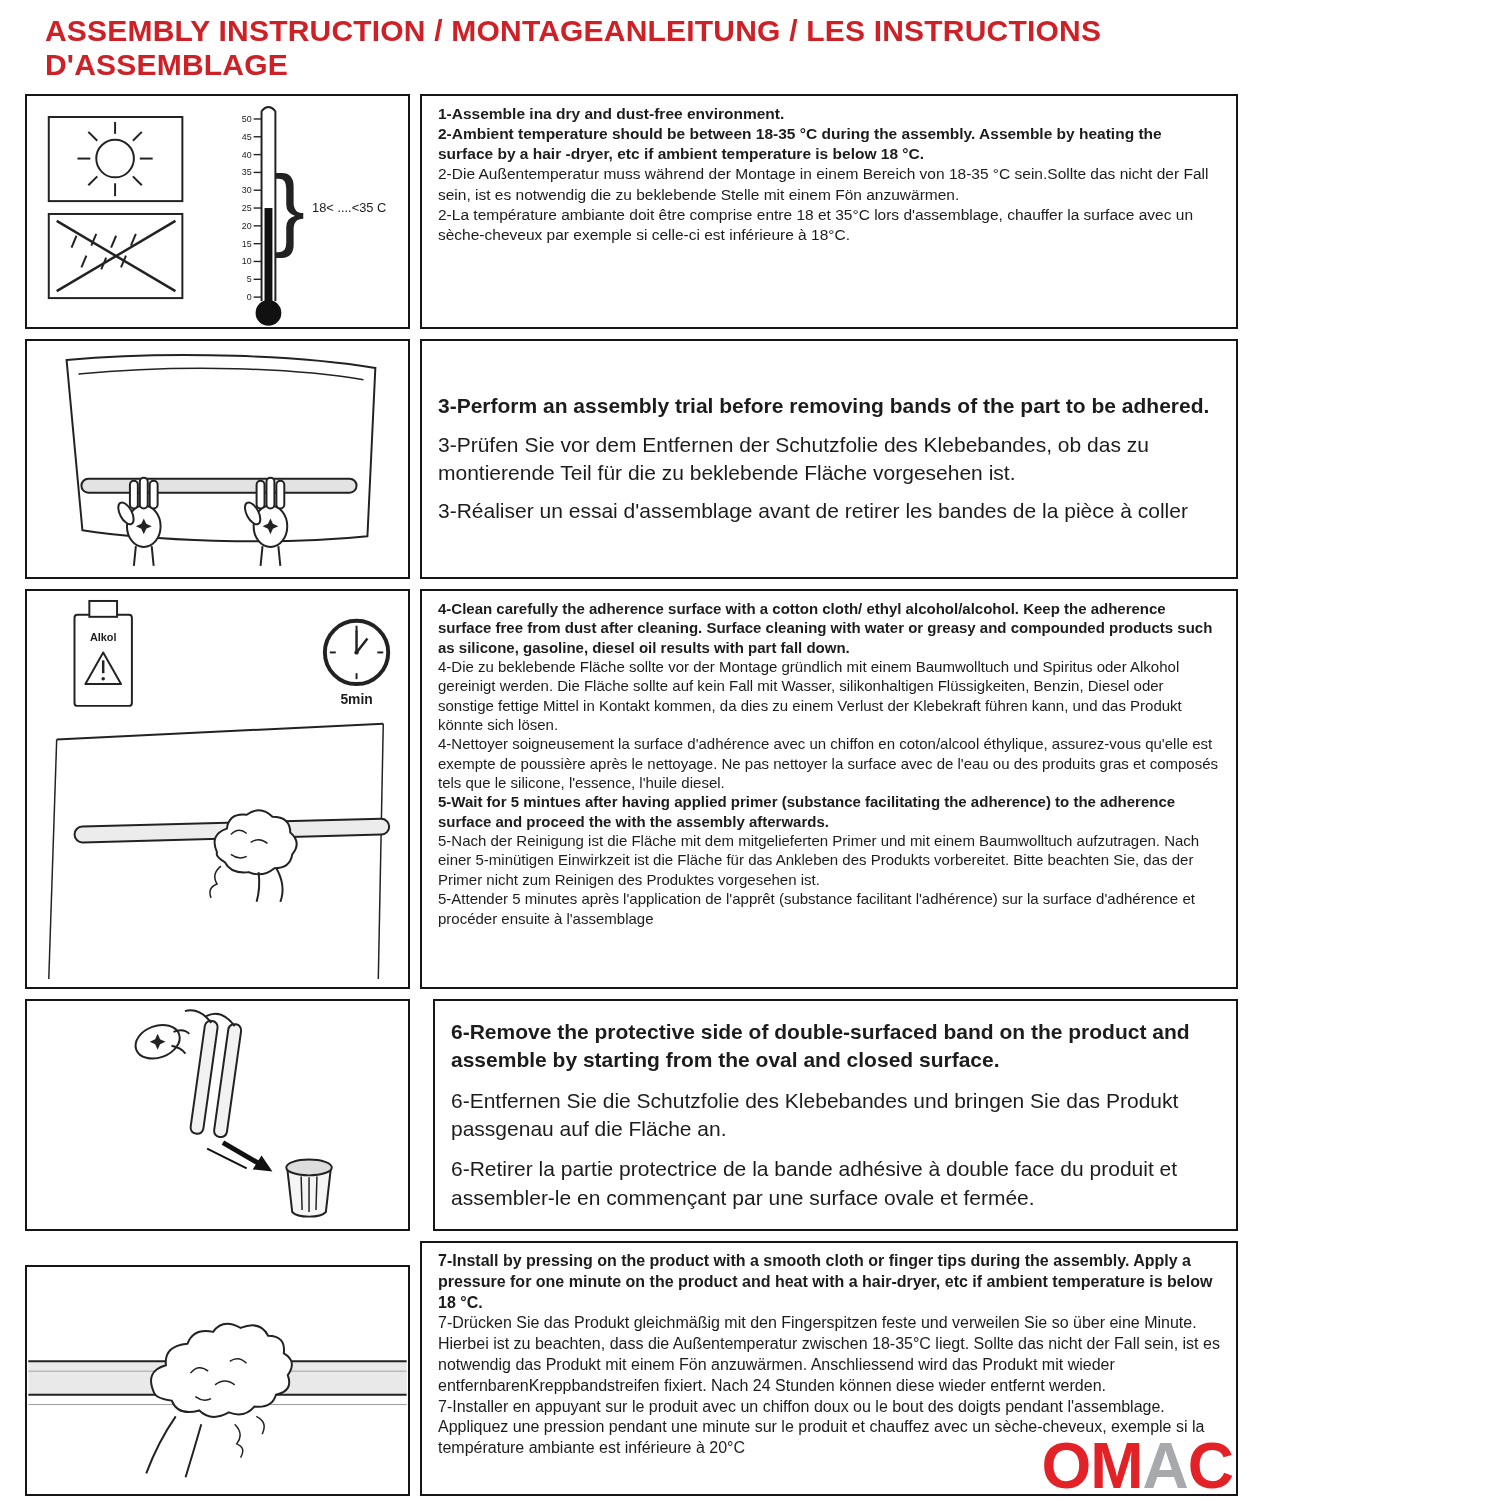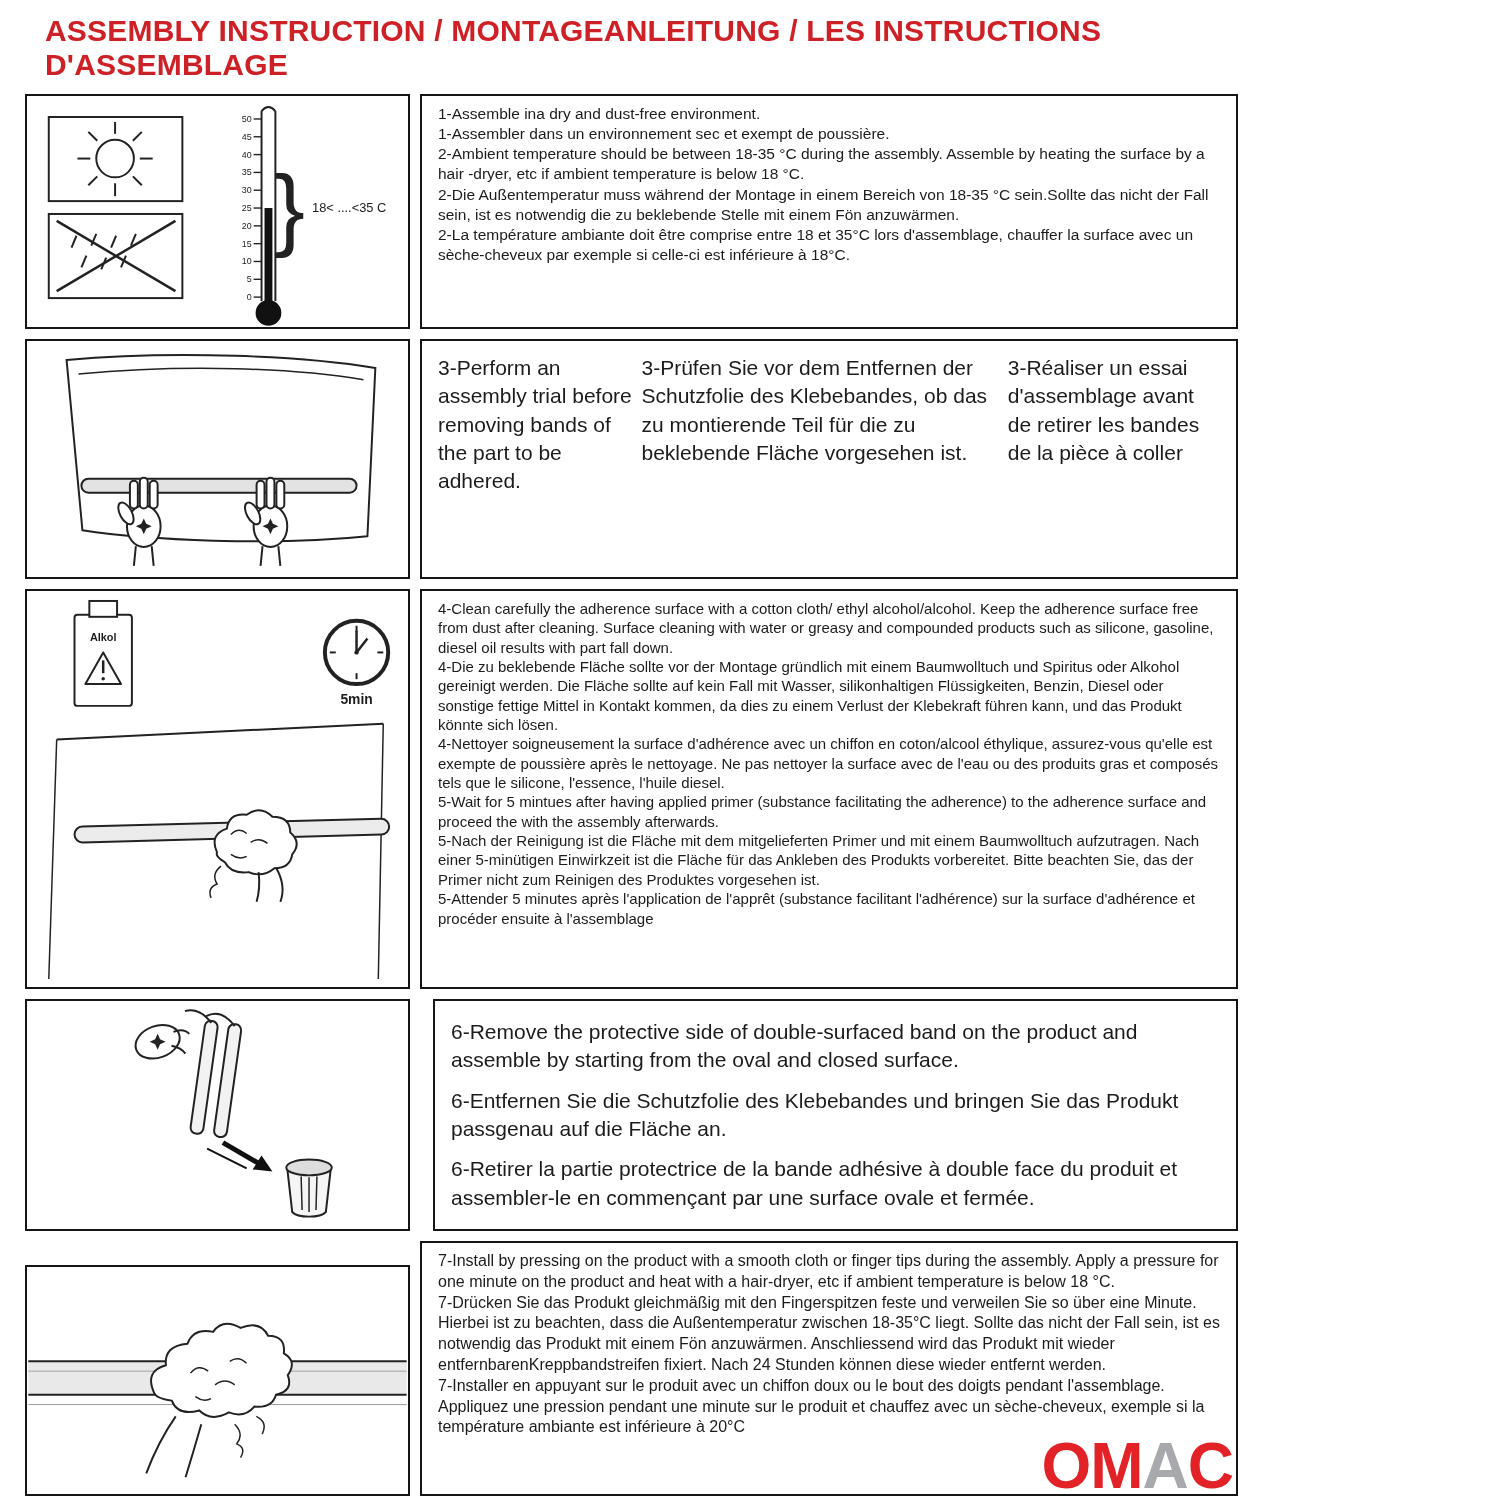--- a/index.html
+++ b/index.html
@@ -4,24 +4,24 @@
 <style>
   html,body{margin:0;padding:0;}
   body{background:#ffffff;font-family:"Liberation Sans","DejaVu Sans",sans-serif;color:#1c1c1c;}
   .page{position:relative;width:1263px;height:1500px;background:#fff;overflow:hidden;}
   .page-title{margin:14px 25px 12px 45px;font-size:30px;font-weight:800;color:#ce2127;letter-spacing:.2px;}
   .row{display:flex;gap:10px;margin:0 25px 10px 25px;}
   .figbox{flex:0 0 385px;width:385px;border:2px solid #161616;background:#fff;box-sizing:border-box;text-align:right;}
   .figbox svg{display:block;width:100%;height:100%;}
   .textbox{flex:1;border:2px solid #161616;background:#fff;box-sizing:border-box;padding:8px 16px;}
   .row p{margin:0;}
-  .b{font-weight:normal;}
+  .b{font-weight:bold;}
   .gap{margin-top:18px;}
   .r1{height:235px;} .r1 .textbox{font-size:15.5px;line-height:1.3;}
-  .r2{height:240px;} .r2 .textbox{display:flex;flex-direction:row;justify-content:center;font-size:21px;line-height:1.35;}
+  .r2{height:240px;} .r2 .textbox{display:flex;flex-direction:column;justify-content:center;font-size:21px;line-height:1.35;}
   .r2 .textbox p{margin:5px 0;}
   .r3{height:400px;} .r3 .textbox{font-size:15px;line-height:1.29;}
   .r4{height:232px;gap:23px;} .r4 .textbox{display:flex;flex-direction:column;justify-content:center;font-size:21px;line-height:1.35;}
   .r4 .textbox p{margin:6px 0;}
   .r5{height:255px;} .r5 .textbox{font-size:16px;line-height:1.3;}
   .r5 .figbox{margin-top:24px;height:231px;}
   .logo{position:absolute;right:30px;bottom:2px;font-size:64px;font-weight:800;letter-spacing:-1px;line-height:1;}
   .logo .red{color:#e32228;}
   .logo .gray{color:#a7a9ac;}
   .figtext{font-family:"Liberation Sans","DejaVu Sans",sans-serif;}
@@ -95,21 +95,20 @@
             <text x="227" y="187">5</text>
             <text x="227" y="205">0</text>
           </g>
           <text x="250" y="143" font-size="92" fill="#222">}</text>
           <text class="figtext" x="288" y="116" font-size="13" fill="#1c1c1c">18&lt; ....&lt;35 C</text>
         </g>
       </svg>
     </div>
     <div class="textbox">
       <p class="b">1-Assemble ina dry and dust-free environment.</p>
-      <p>1-Assembler dans un environnement sec et exempt de poussière.</p>
       <p class="b gap">2-Ambient temperature should be between 18-35 °C  during the assembly. Assemble by heating the surface by a hair -dryer, etc if ambient temperature is below 18 °C.</p>
       <p>2-Die Außentemperatur muss während der Montage in einem Bereich von 18-35 °C  sein.Sollte das nicht der Fall sein, ist es notwendig die zu beklebende Stelle mit einem Fön anzuwärmen.</p>
       <p>2-La température ambiante doit être comprise entre 18 et 35°C lors d'assemblage, chauffer la surface avec un sèche-cheveux par exemple si celle-ci est inférieure à 18°C.</p>
     </div>
   </div>
 
   <div class="row r2">
     <div class="figbox">
       <svg viewBox="0 0 385 236">
         <defs>

